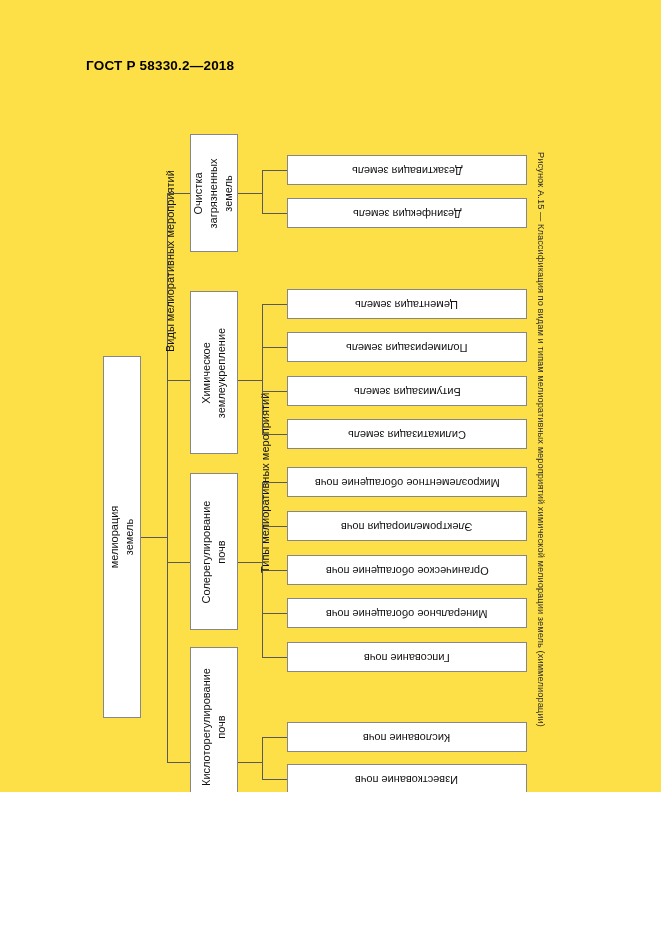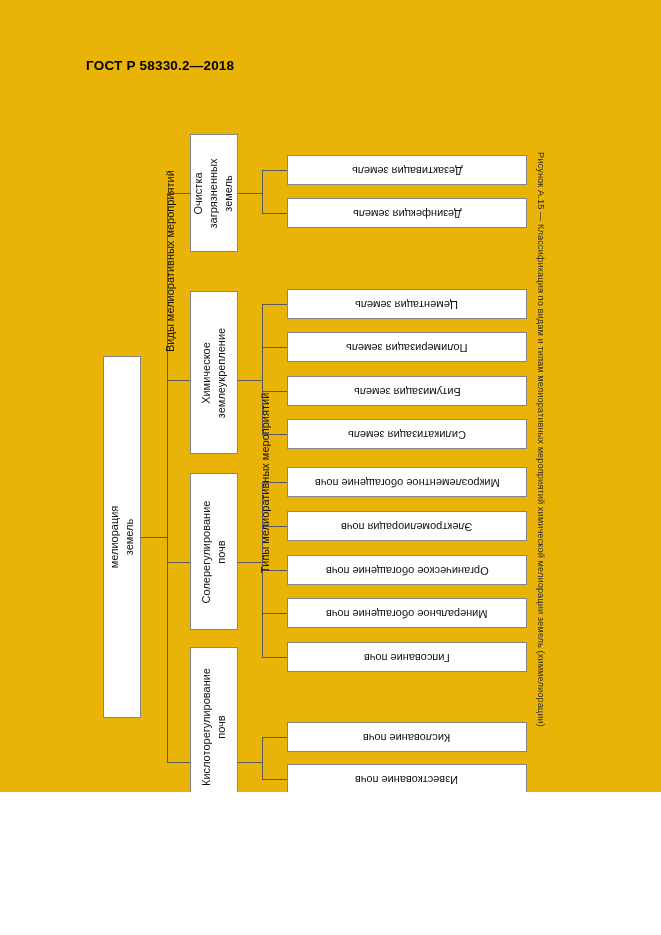--- a/index.html
+++ b/index.html
@@ -8,21 +8,21 @@
     background: #ffffff;
   }
   body {
     font-family: "Liberation Sans", sans-serif;
     color: #000000;
   }
   #page {
     position: relative;
     width: 661px;
     height: 792px;
-    background: #eab308;
+    background: #fde047;
     overflow: hidden;
   }
 
   
   .page-header {
     position: absolute;
     left: 86px;
     top: 58px;
     font-size: 13.5px;
     font-weight: bold;

